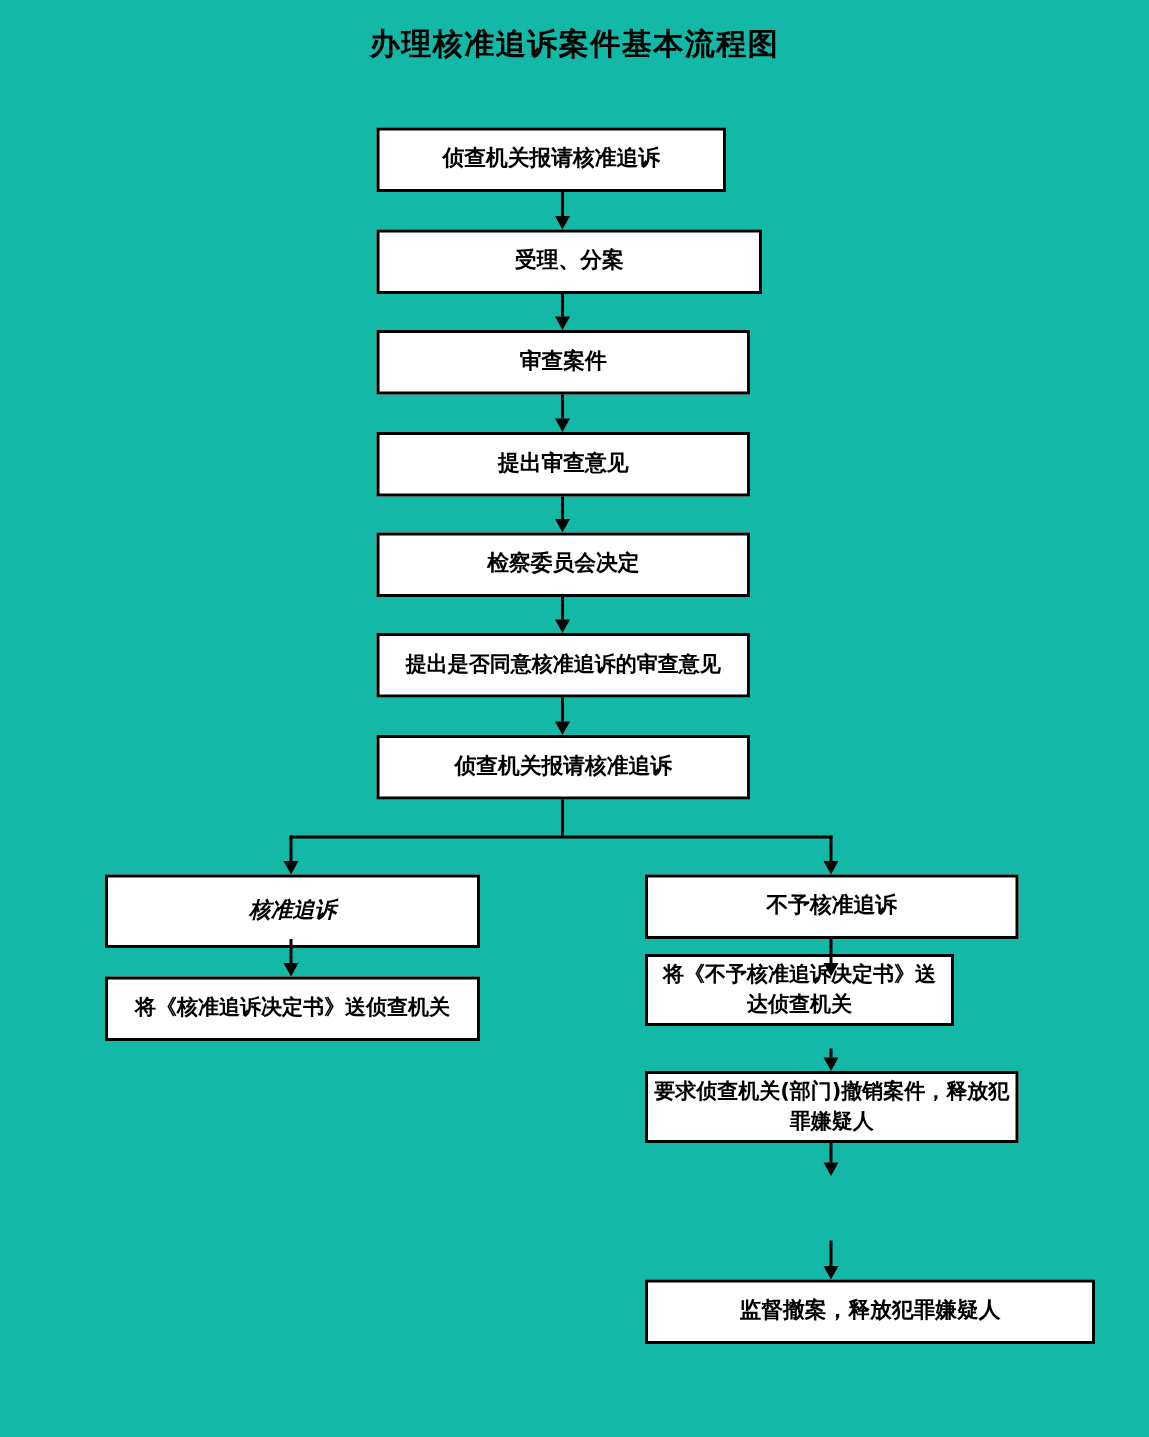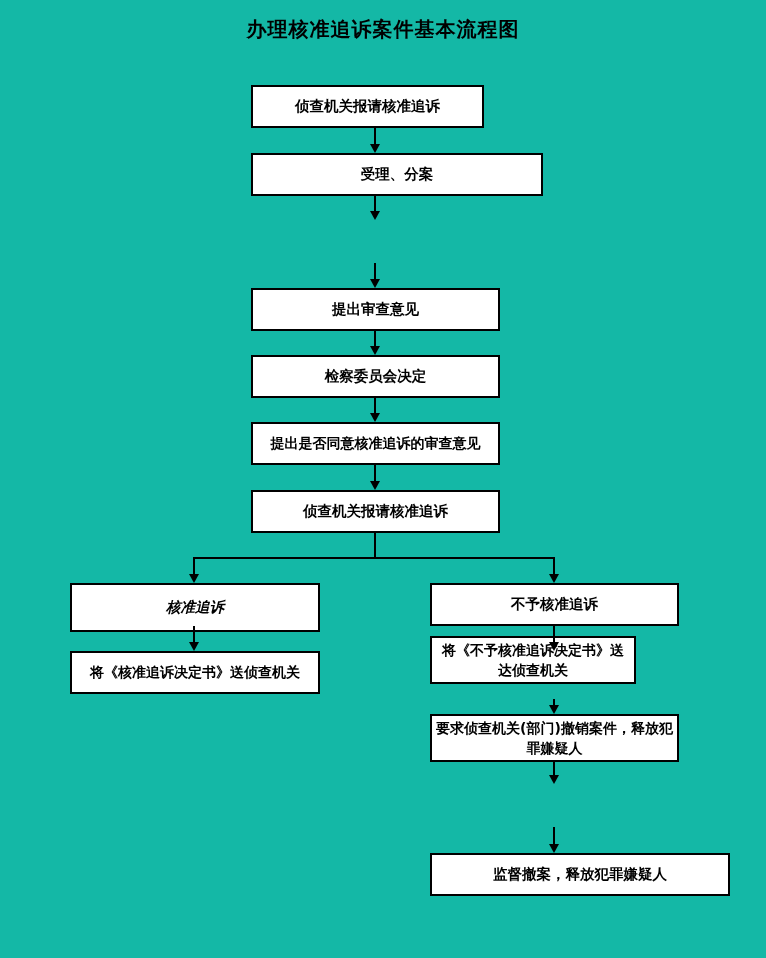--- a/index.html
+++ b/index.html
@@ -71,24 +71,27 @@
 <body>
 
 <div id="page">
 
   <div class="title">办理核准追诉案件基本流程图</div>
 
   <div class="node" style="left:251px; top:85px;  width:233px; height:43px;">
     <span class="node-text">侦查机关报请核准追诉</span>
   </div>
 
-  <div class="node" style="left:251px; top:153px; width:292px; height:43px;">
+  <div class="node" style="left:251px; top:153px; width:257px; height:43px;">
     <span class="node-text">受理、分案</span>
   </div>
 
+  <div class="node" style="left:251px; top:220px; width:249px; height:43px;">
+    <span class="node-text">审查案件</span>
+  </div>
 
   <div class="node" style="left:251px; top:288px; width:249px; height:43px;">
     <span class="node-text">提出审查意见</span>
   </div>
 
   <div class="node" style="left:251px; top:355px; width:249px; height:43px;">
     <span class="node-text">检察委员会决定</span>
   </div>
 
   <div class="node" style="left:251px; top:422px; width:249px; height:43px; font-size:14px;">

